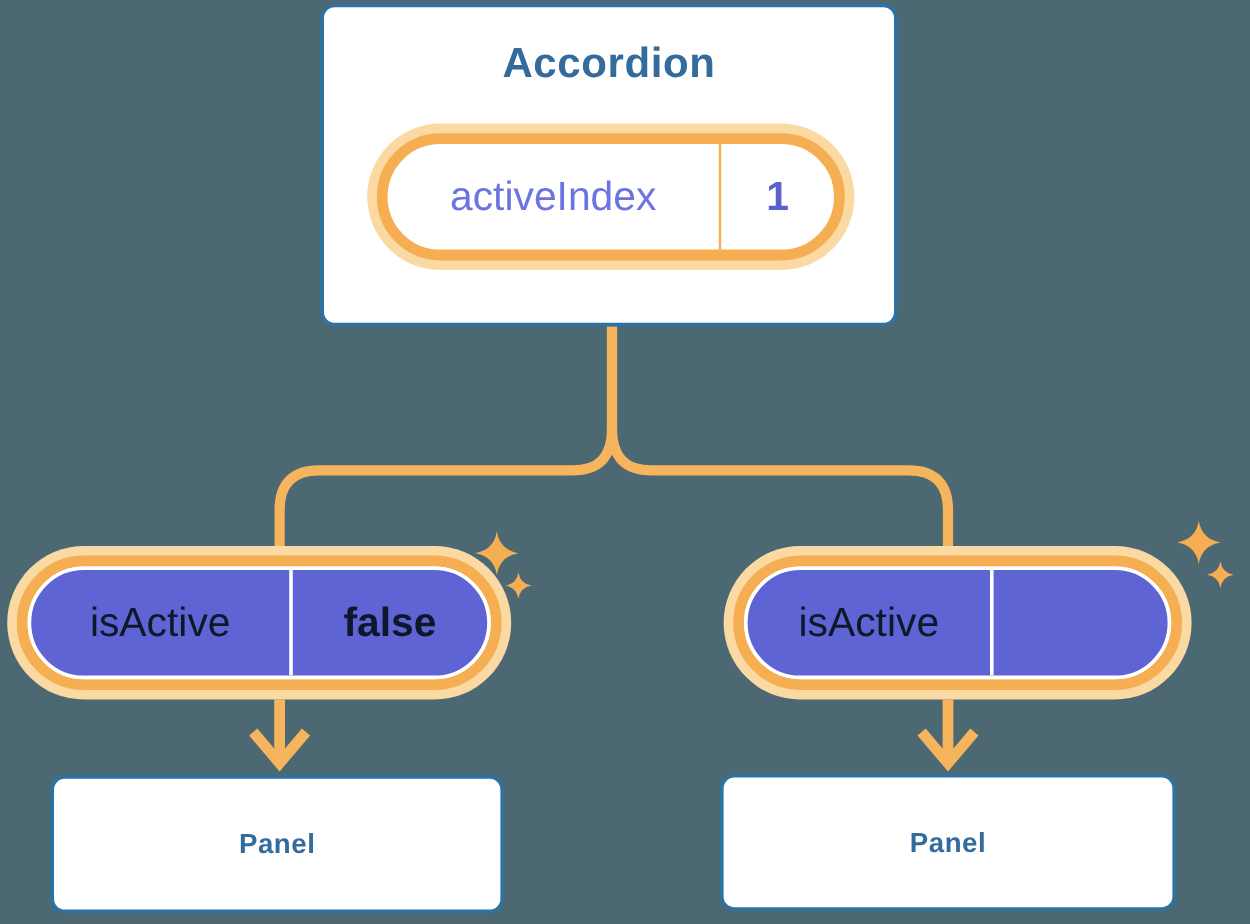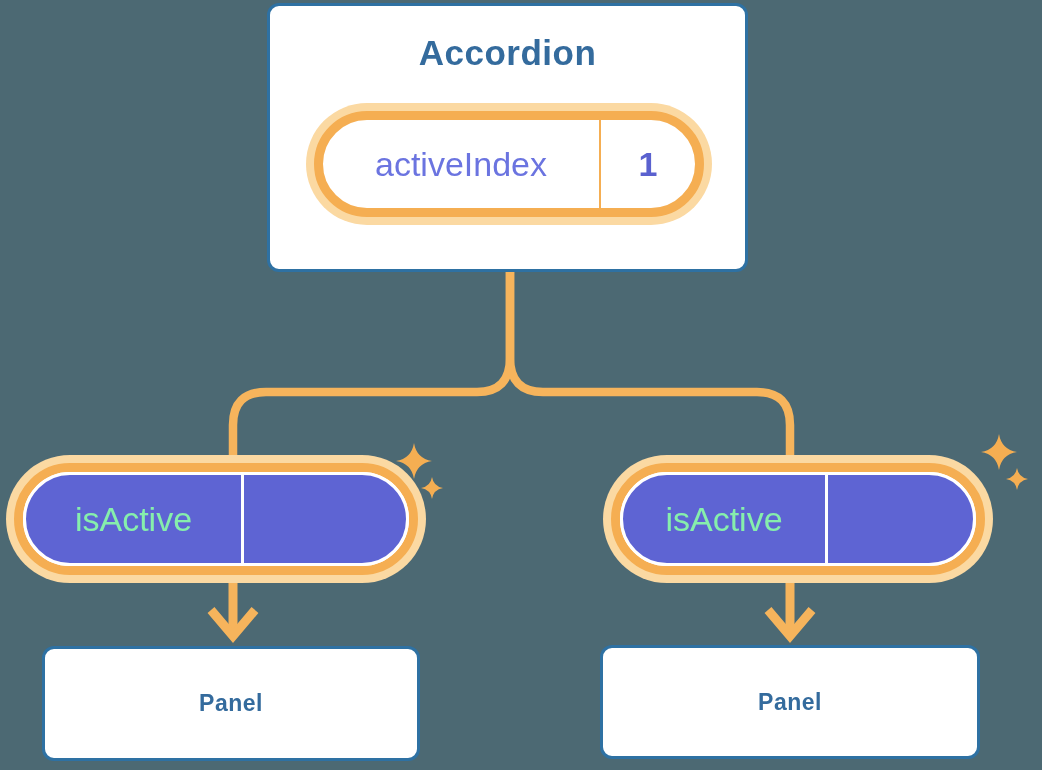--- a/index.html
+++ b/index.html
@@ -64,21 +64,21 @@
   .pill.prop.left{left:14px;top:463px;width:404px;height:112px;}
   .pill.prop.right{left:611px;top:463px;width:374px;height:112px;}
   .prop-inner{
     flex:1;display:flex;align-items:stretch;
     background:var(--purple,#5E64D3);
     border:3px solid #fff;
     border-radius:999px;
     box-sizing:border-box;
     overflow:hidden;
   }
-  .pill.prop .cell{color:#86efac;font-size:34px;}
+  .pill.prop .cell{color:#0f172a;font-size:34px;}
   .pill.prop.left .cell.label{width:215px;}
   .pill.prop.right .cell.label{width:202px;}
   .pill.prop .vdiv{width:3px;background:#fff;}
   .pill.prop .cell.value{flex:1;font-weight:700;}
 </style>
 </head>
 <body>
 
 <div class="stage">
 
@@ -110,20 +110,21 @@
   <div class="pill state">
     <div class="cell label">activeIndex</div>
     <div class="vdiv"></div>
     <div class="cell value">1</div>
   </div>
 
   <div class="pill prop left">
     <div class="prop-inner">
       <div class="cell label">isActive</div>
       <div class="vdiv"></div>
+      <div class="cell value">false</div>
     </div>
   </div>
 
   <div class="pill prop right">
     <div class="prop-inner">
       <div class="cell label">isActive</div>
       <div class="vdiv"></div>
     </div>
   </div>
 

